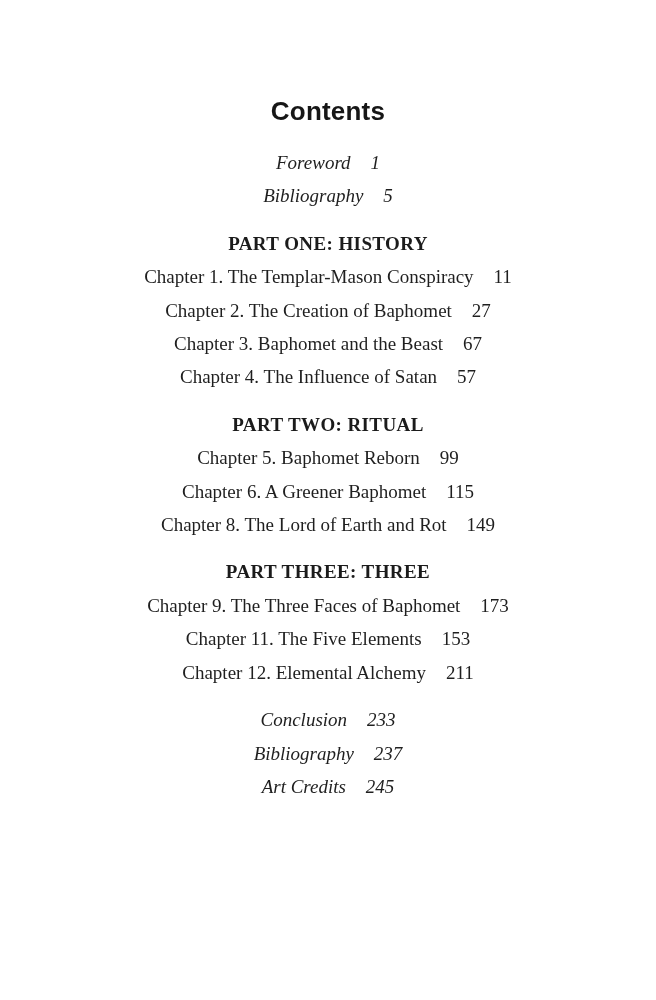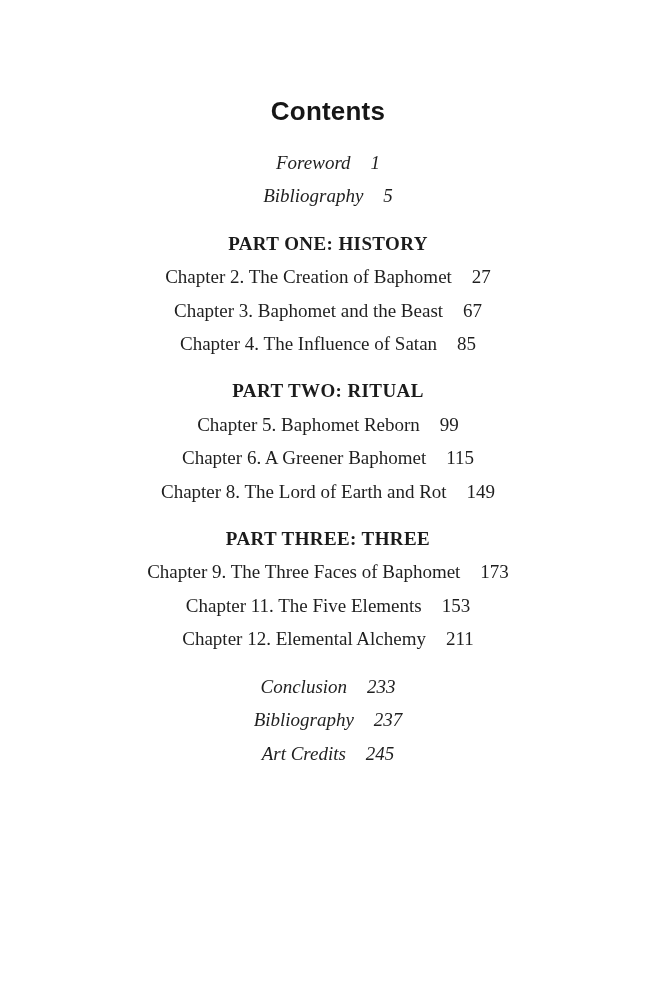--- a/index.html
+++ b/index.html
@@ -67,27 +67,30 @@
       <span>Foreword</span><span class="entry-page">1</span>
     </div>
     <div class="toc-row italic">
       <span>Bibliography</span><span class="entry-page">5</span>
     </div>
   </div>
 
   <div class="toc-group spaced">
     <div class="part-heading">PART ONE: HISTORY</div>
     <div class="toc-row">
+      <span>Chapter 1. The Templar-Mason Conspiracy</span><span class="entry-page">11</span>
+    </div>
+    <div class="toc-row">
       <span>Chapter 2. The Creation of Baphomet</span><span class="entry-page">27</span>
     </div>
     <div class="toc-row">
       <span>Chapter 3. Baphomet and the Beast</span><span class="entry-page">67</span>
     </div>
     <div class="toc-row">
-      <span>Chapter 4. The Influence of Satan</span><span class="entry-page">85</span>
+      <span>Chapter 4. The Influence of Satan</span><span class="entry-page">57</span>
     </div>
   </div>
 
   <div class="toc-group spaced">
     <div class="part-heading">PART TWO: RITUAL</div>
     <div class="toc-row">
       <span>Chapter 5. Baphomet Reborn</span><span class="entry-page">99</span>
     </div>
     <div class="toc-row">
       <span>Chapter 6. A Greener Baphomet</span><span class="entry-page">115</span>

